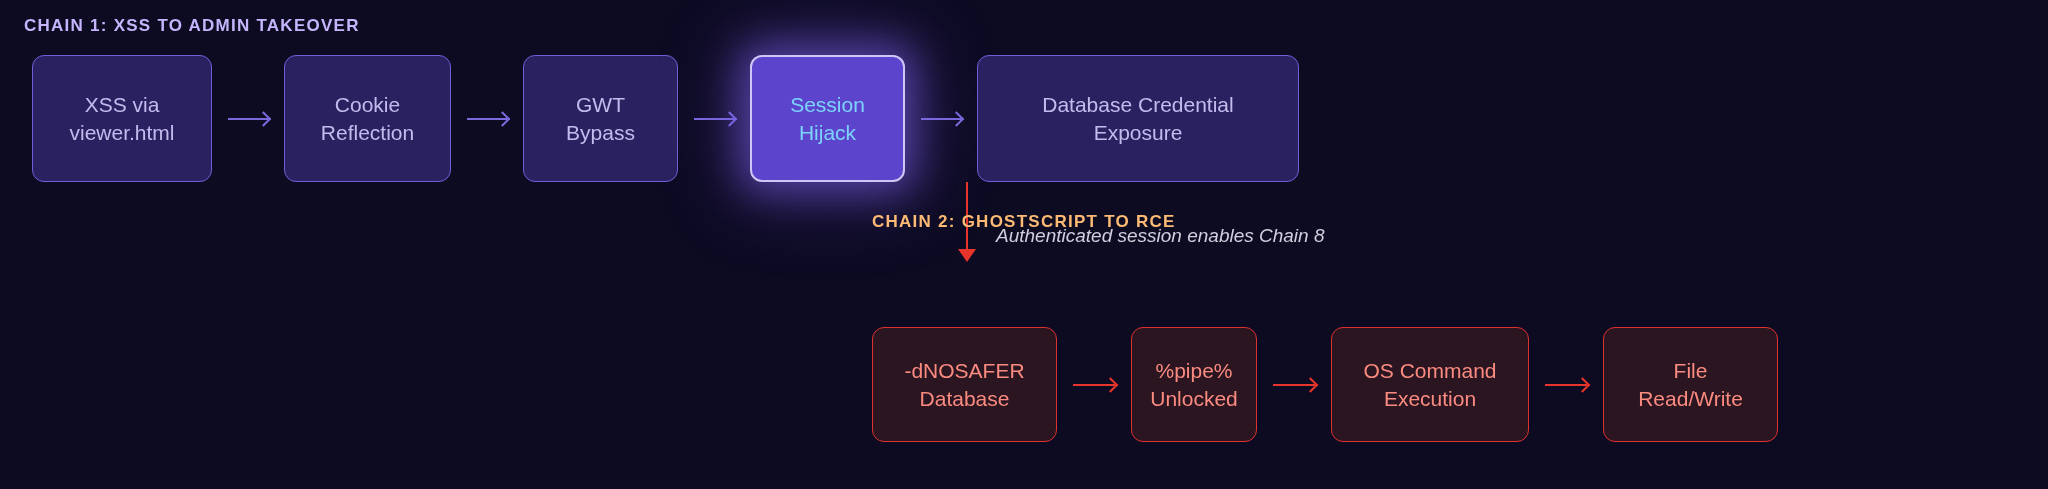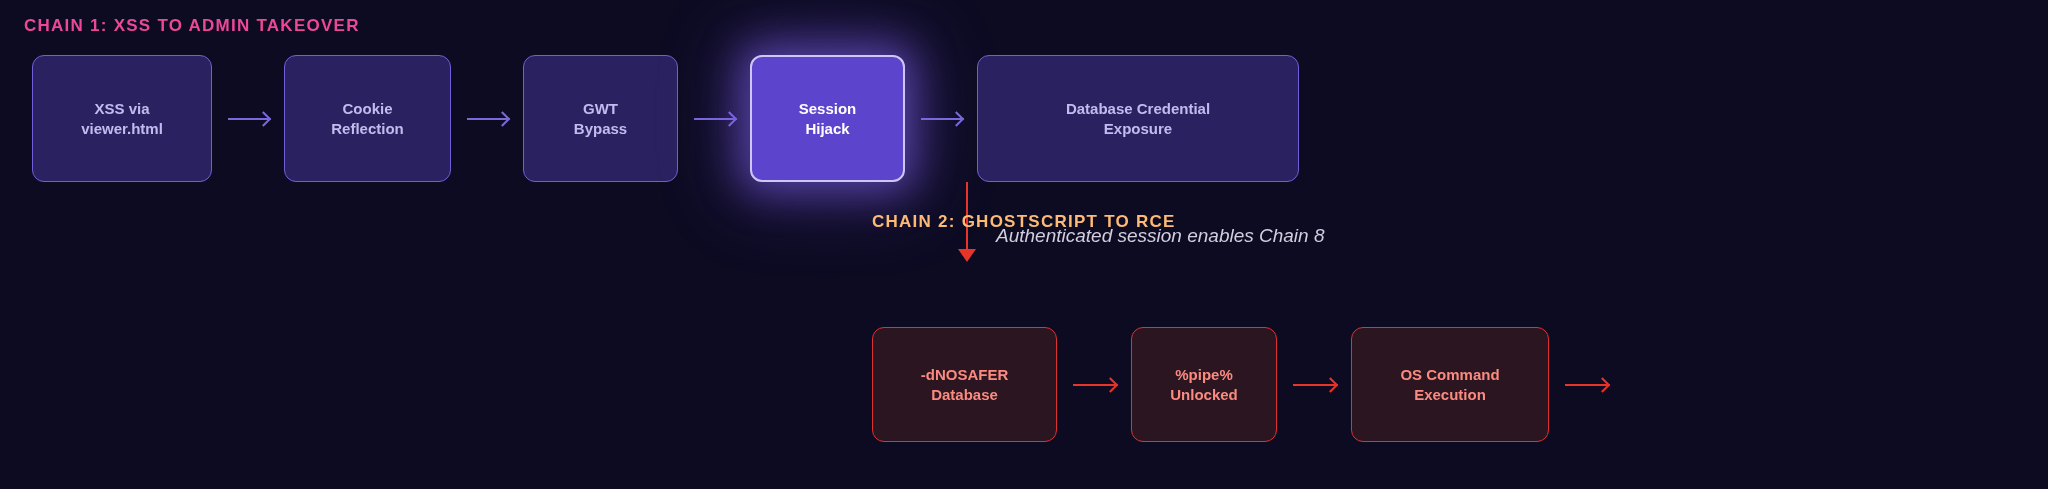--- a/index.html
+++ b/index.html
@@ -27,21 +27,21 @@
     position: absolute;
     font-weight: bold;
     font-size: 17px;
     letter-spacing: 1.25px;
     white-space: nowrap;
     text-transform: uppercase;
   }
   #chain1-heading {
     left: 24px;
     top: 16px;
-    color: #ec4899;
+    color: #c4b5fd;
   }
   #chain2-heading {
     left: 872px;
     top: 212px;
     color: #fdba74;
   }
 
   
   .row {
     position: absolute;
@@ -58,40 +58,40 @@
   }
 
   
   .node {
     box-sizing: border-box;
     border-radius: 12px;
     display: flex;
     align-items: center;
     justify-content: center;
     text-align: center;
-    font-weight: bold;
-    font-size: 15px;
+    font-weight: normal;
+    font-size: 21px;
     line-height: 1.32;
     padding: 8px 18px;
     height: 127px;
     position: relative;
   }
   .node .label { display: block; white-space: pre-line; }
 
   
   .node.purple {
     background: #2a2260;
     border: 1.5px solid #6f5fd8;
     color: #c3bbee;
   }
   
   .node.purple.active {
     background: #5c45cc;
     border: 2px solid #cfc6f5;
-    color: #ffffff;
+    color: #7dd3fc;
     box-shadow: 0 0 38px 10px rgba(124, 92, 233, 0.55),
                 0 0 70px 22px rgba(124, 92, 233, 0.25);
   }
   
   .node.red {
     background: #2b1520;
     border: 1.5px solid #e03131;
     color: #fb8b80;
     height: 115px;
   }
@@ -221,36 +221,40 @@
     <div class="node red" style="width:185px">
       <span class="label">-dNOSAFER
 Database</span>
     </div>
 
     <div class="arrow-h red">
       <span class="shaft"></span>
       <span class="head"></span>
     </div>
 
-    <div class="node red" style="width:146px">
+    <div class="node red" style="width:126px">
       <span class="label">%pipe%
 Unlocked</span>
     </div>
 
     <div class="arrow-h red">
       <span class="shaft"></span>
       <span class="head"></span>
     </div>
 
     <div class="node red" style="width:198px">
       <span class="label">OS Command
 Execution</span>
     </div>
 
     <div class="arrow-h red">
       <span class="shaft"></span>
       <span class="head"></span>
     </div>
 
+    <div class="node red" style="width:175px">
+      <span class="label">File
+Read/Write</span>
+    </div>
 
   </div>
 
 </div>
 
 </body></html>

